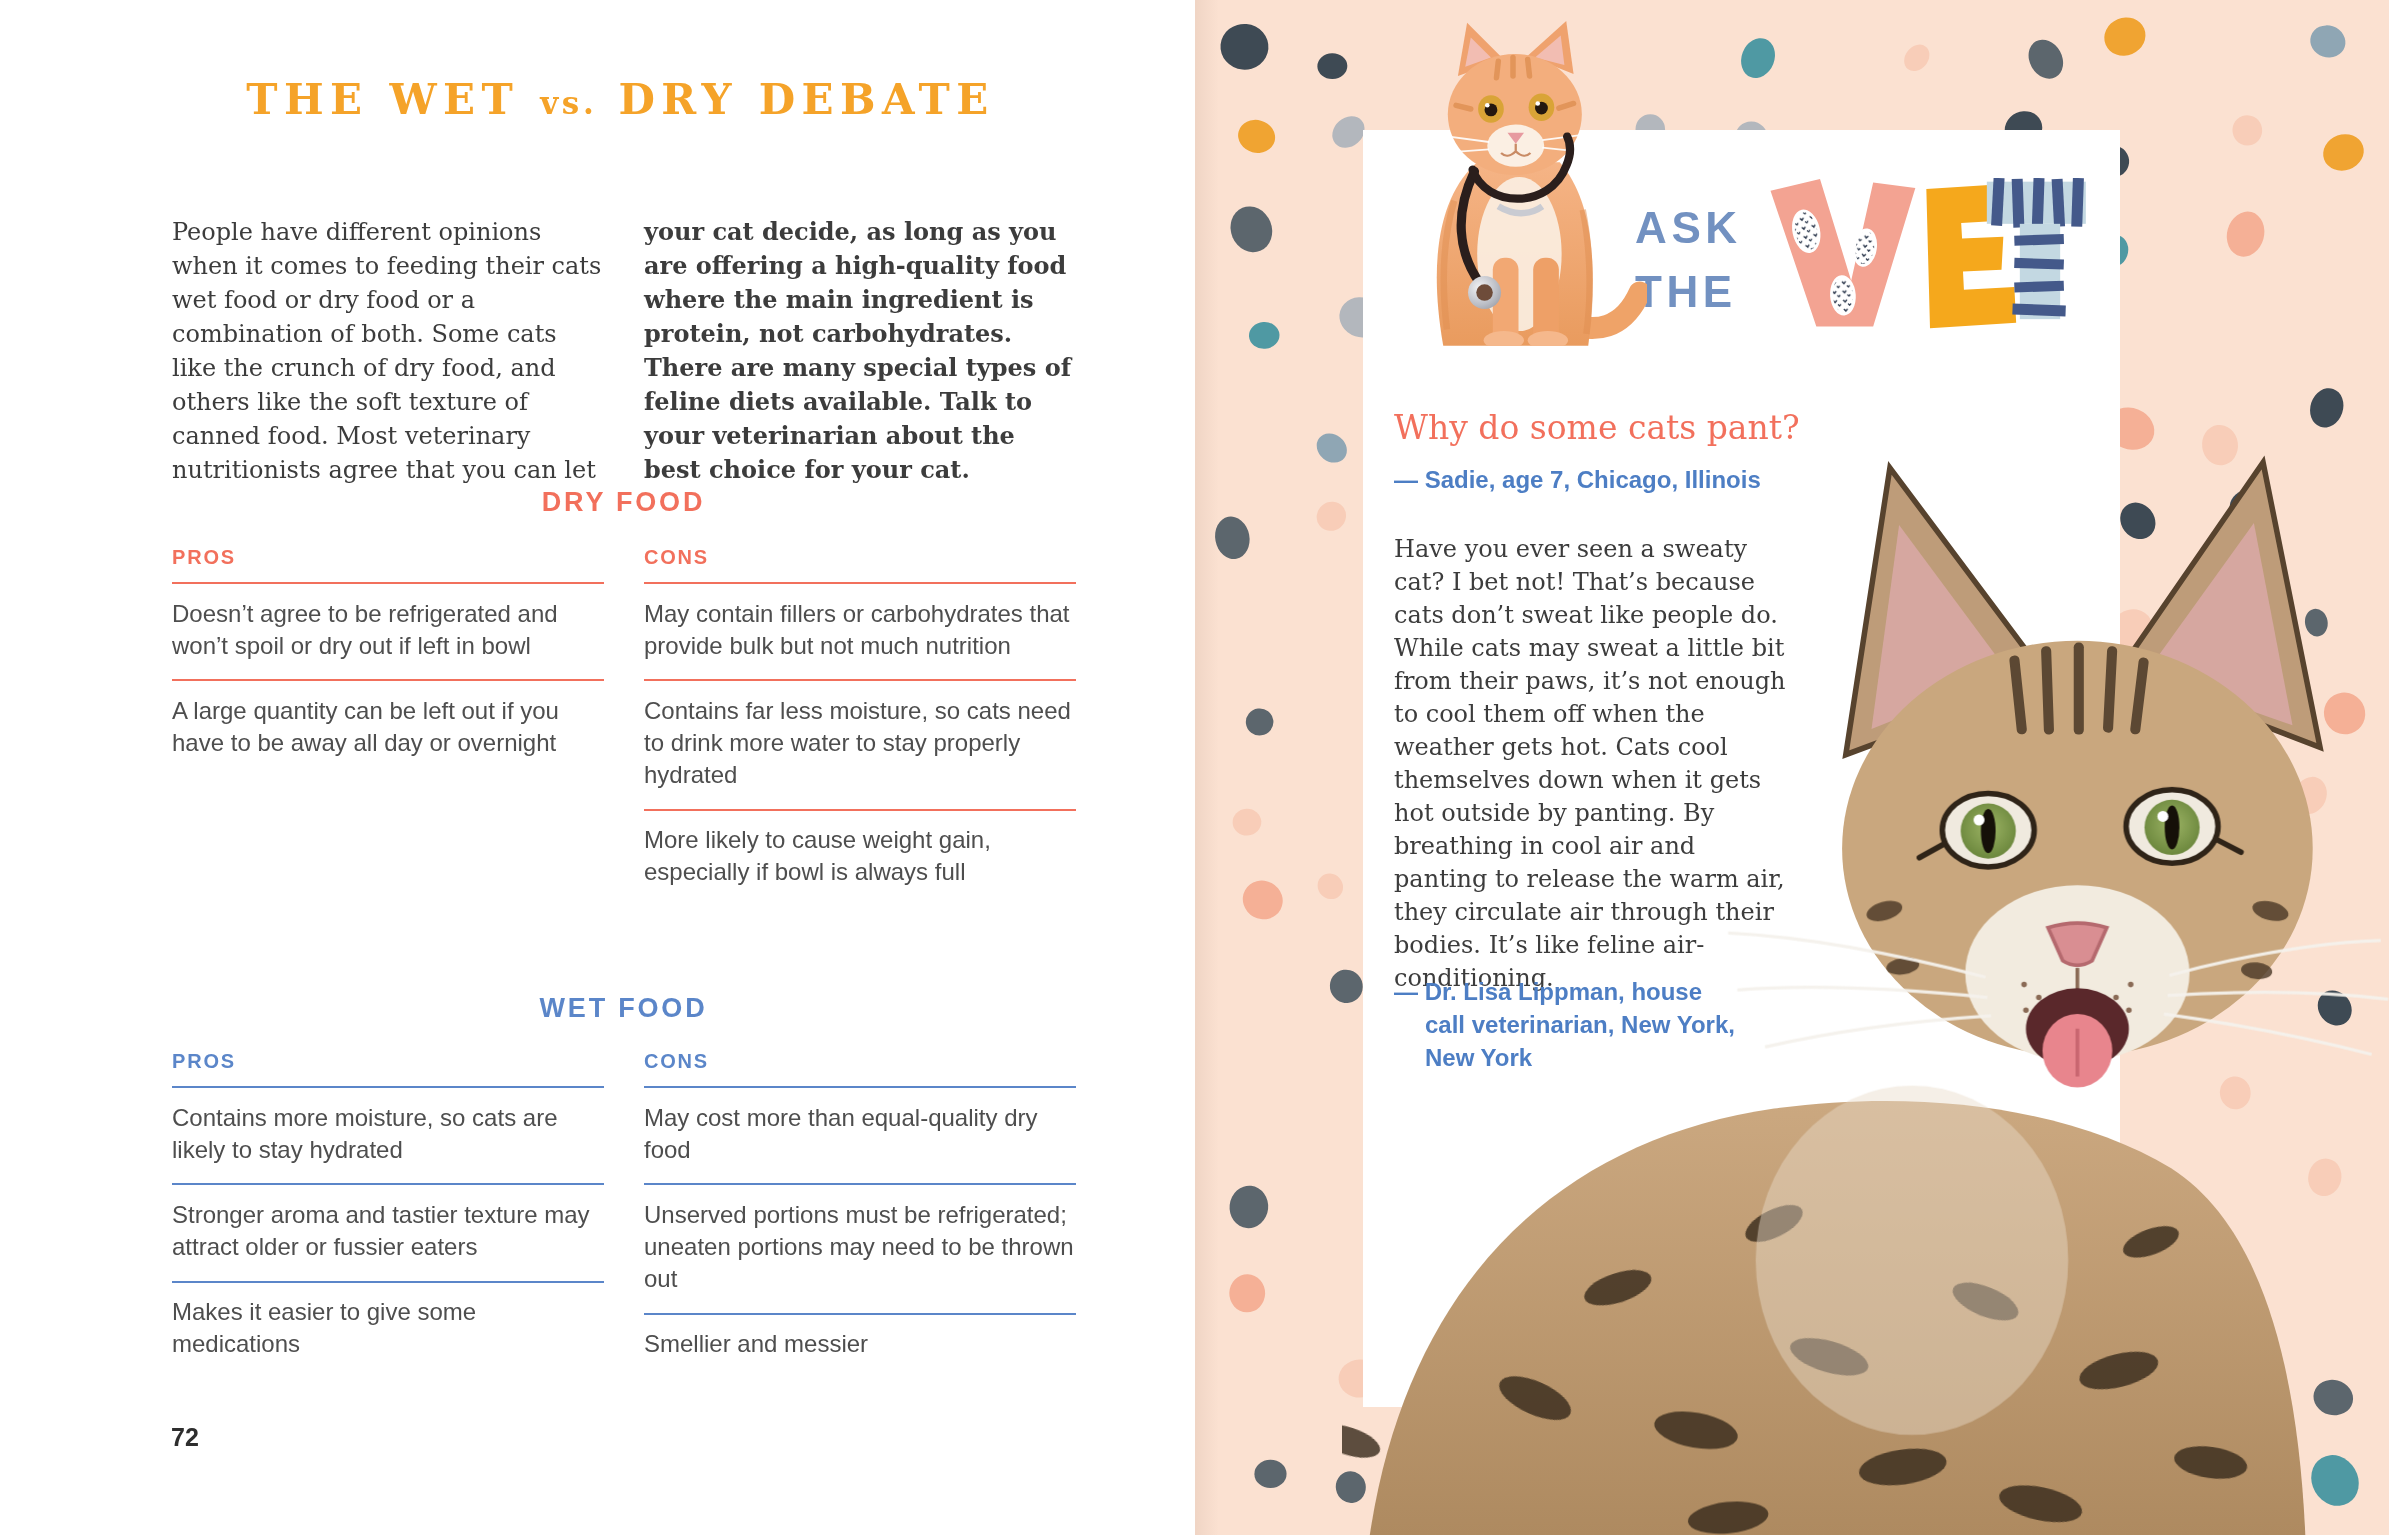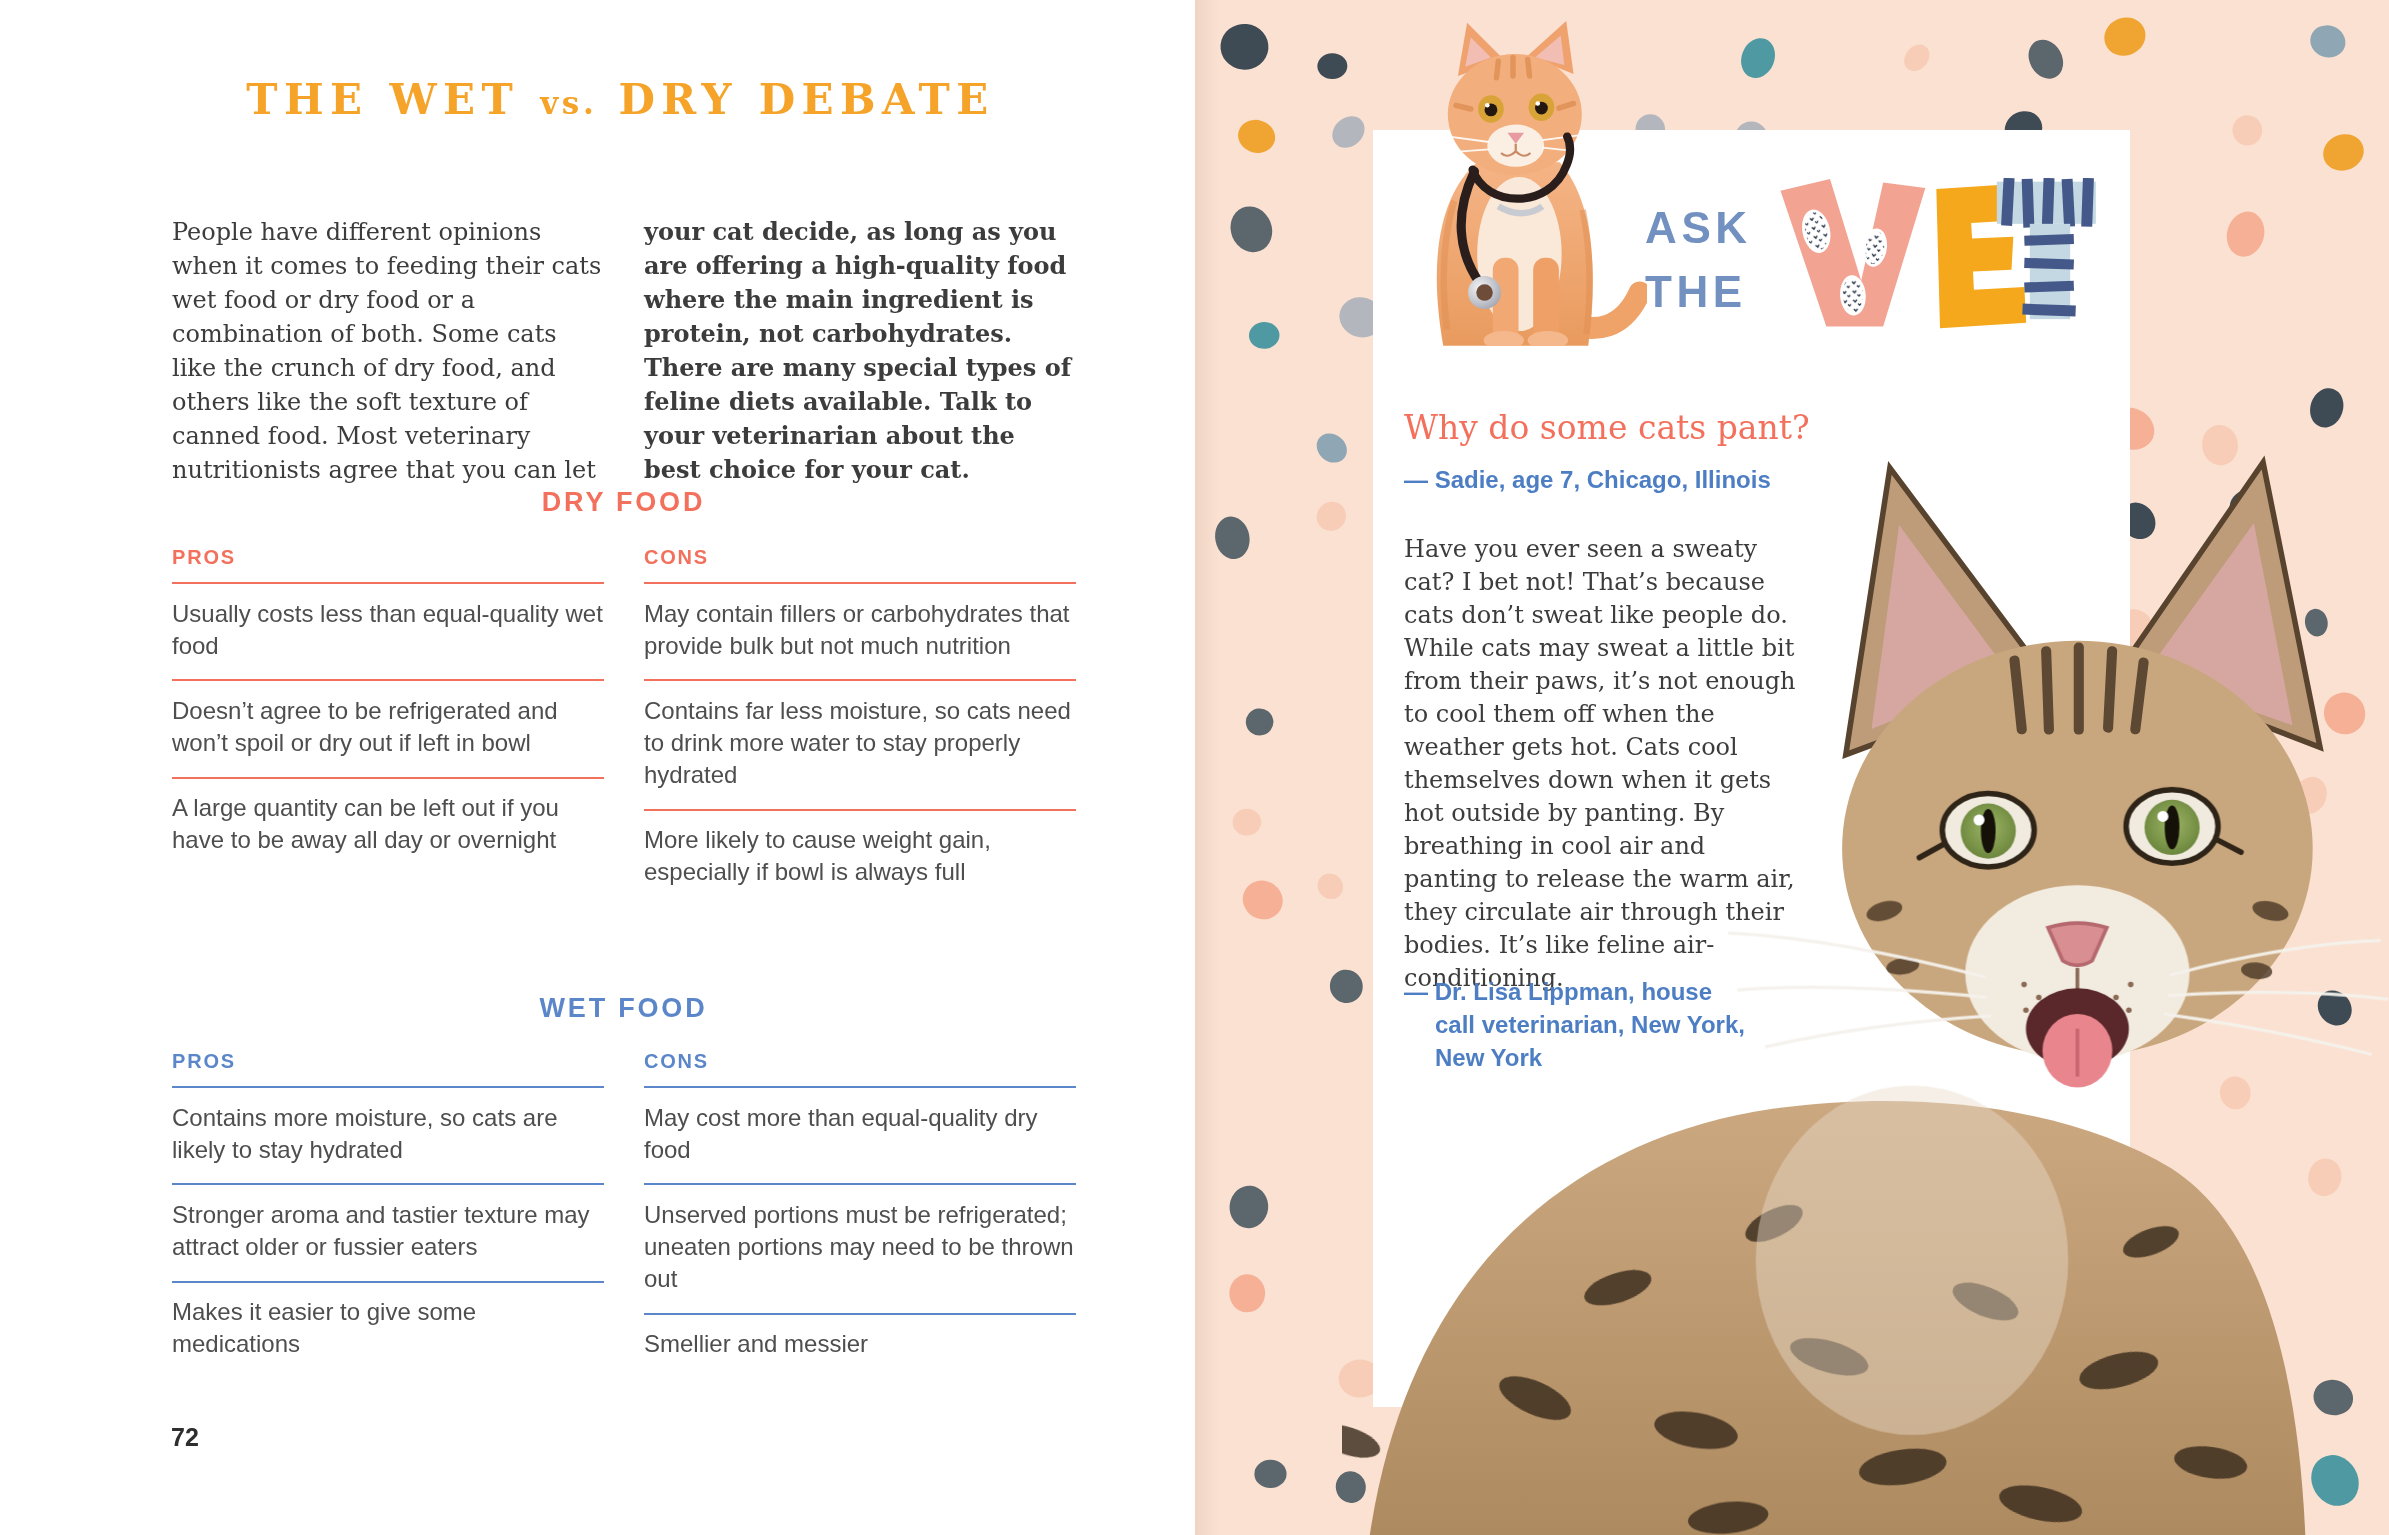--- a/index.html
+++ b/index.html
@@ -39,21 +39,21 @@
   #wet-pros{left:130px;top:1050px;}
   #wet-cons{left:602px;top:1050px;}
   .pagenum{position:absolute;left:129px;top:1423px;font-size:25px;font-weight:bold;color:#2E2E2E;}
 
   
   .page-right{position:absolute;left:1195px;top:0;width:1195px;height:1536px;
     background:var(--peach,#FBE1D1);}
   .page-right .gutter{position:absolute;left:0;top:0;width:24px;height:100%;
     background:linear-gradient(to right,rgba(90,50,30,.07),rgba(90,50,30,0));}
   #dots-layer{position:absolute;left:0;top:0;z-index:1;}
-  .qa-card{position:absolute;left:178px;top:130px;width:757px;height:1277px;background:#fff;z-index:2;padding-left:18px;}
+  .qa-card{position:absolute;left:168px;top:130px;width:757px;height:1277px;background:#fff;z-index:2;padding-left:18px;}
   .logo-words{position:absolute;left:272px;top:66px;color:var(--logo-blue,#7291C1);
     font-weight:bold;font-size:44px;letter-spacing:4.6px;line-height:64px;z-index:3;}
   .vet-svg{position:absolute;left:407px;top:48px;z-index:3;}
   .question{position:absolute;left:31px;top:278px;width:432px;
     font-family:"DejaVu Serif","Liberation Serif",serif;font-weight:400;
     font-size:33px;color:var(--accent-coral,#F2705C);}
   .asker{position:absolute;left:31px;top:336px;width:432px;
     font-size:24px;font-weight:600;color:var(--attr-blue,#4D7EC4);}
   .answer{position:absolute;left:31px;top:403px;width:397px;
     font-family:"DejaVu Serif","Liberation Serif",serif;
@@ -73,21 +73,20 @@
     <h1 class="title"><span>THE WET</span> <span class="vs">vs.</span> <span>DRY DEBATE</span></h1>
 
     <div class="intro">
       <p class="c1">People have different opinions when it comes to feeding their cats wet food or dry food or a combination of both. Some cats like the crunch of dry food, and others like the soft texture of canned food. Most veterinary nutritionists agree that you can let</p>
       <p class="c2">your cat decide, as long as you are offering a high-quality food where the main ingredient is protein, not carbohydrates. There are many special types of feline diets available. Talk to your veterinarian about the best choice for your cat.</p>
     </div>
 
     <h2 class="food-head dry">DRY FOOD</h2>
     <div class="pc-col dry" id="dry-pros">
       <div class="pc-label">PROS</div>
-      <div class="pc-item">Usually costs less than equal-quality wet food</div>
       <div class="pc-item">Doesn’t agree to be refrigerated and won’t spoil or dry out if left in bowl</div>
       <div class="pc-item">A large quantity can be left out if you have to be away all day or overnight</div>
     </div>
     <div class="pc-col dry" id="dry-cons">
       <div class="pc-label">CONS</div>
       <div class="pc-item">May contain fillers or carbohydrates that provide bulk but not much nutrition</div>
       <div class="pc-item">Contains far less moisture, so cats need to drink more water to stay properly hydrated</div>
       <div class="pc-item">More likely to cause weight gain, especially if bowl is always full</div>
     </div>
 

